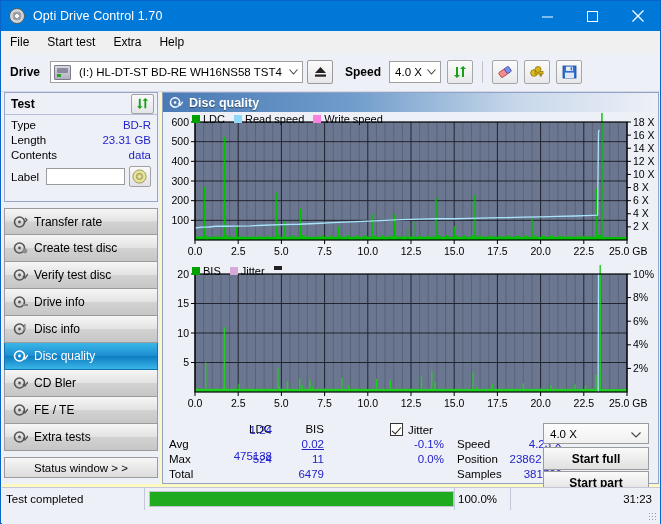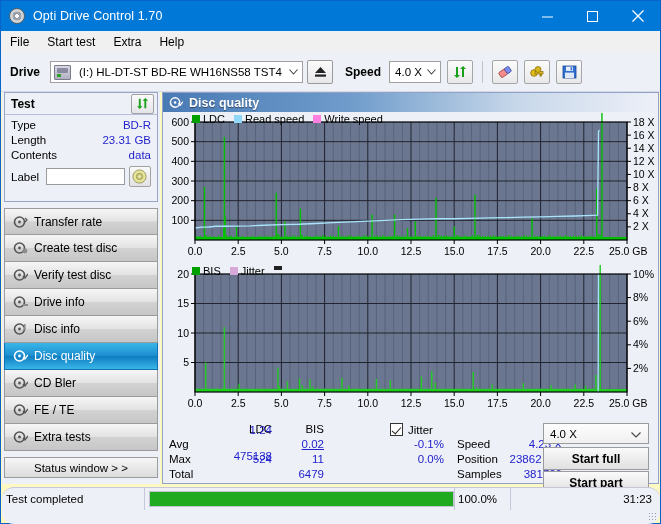--- a/index.html
+++ b/index.html
@@ -223,21 +223,20 @@
     border: 1px solid #9b9b9b; box-sizing: border-box;
     display: flex; align-items: center; justify-content: center;
     font-size: 12px; font-weight: bold;
   }
 
   
   .statusbar {
     position: absolute; left: 1px; top: 486px; width: 658px; height: 36px;
     background: #eef0f8;
     border-top: 1px solid #c4c8d8;
-    border-radius: 12px;
   }
   .sb-text { position: absolute; left: 4px; top: 5px; font-size: 11.5px; }
   .sb-sep { position:absolute; top:0; width:1px; height:22px; background:#c4c8d8; }
   .progress-outer {
     position: absolute; left: 147px; top: 3px; width: 305px; height: 16px;
     background: #fff; border: 1px solid #bfc3d2; box-sizing: border-box;
   }
   .progress-bar { height: 100%; background: #1faa1f; }
   .sb-pct { position: absolute; left: 456px; top: 5px; font-size: 11.5px; }
   .sb-time { position: absolute; left: 600px; top: 5px; width: 50px; text-align: right; font-size: 11.5px; }

